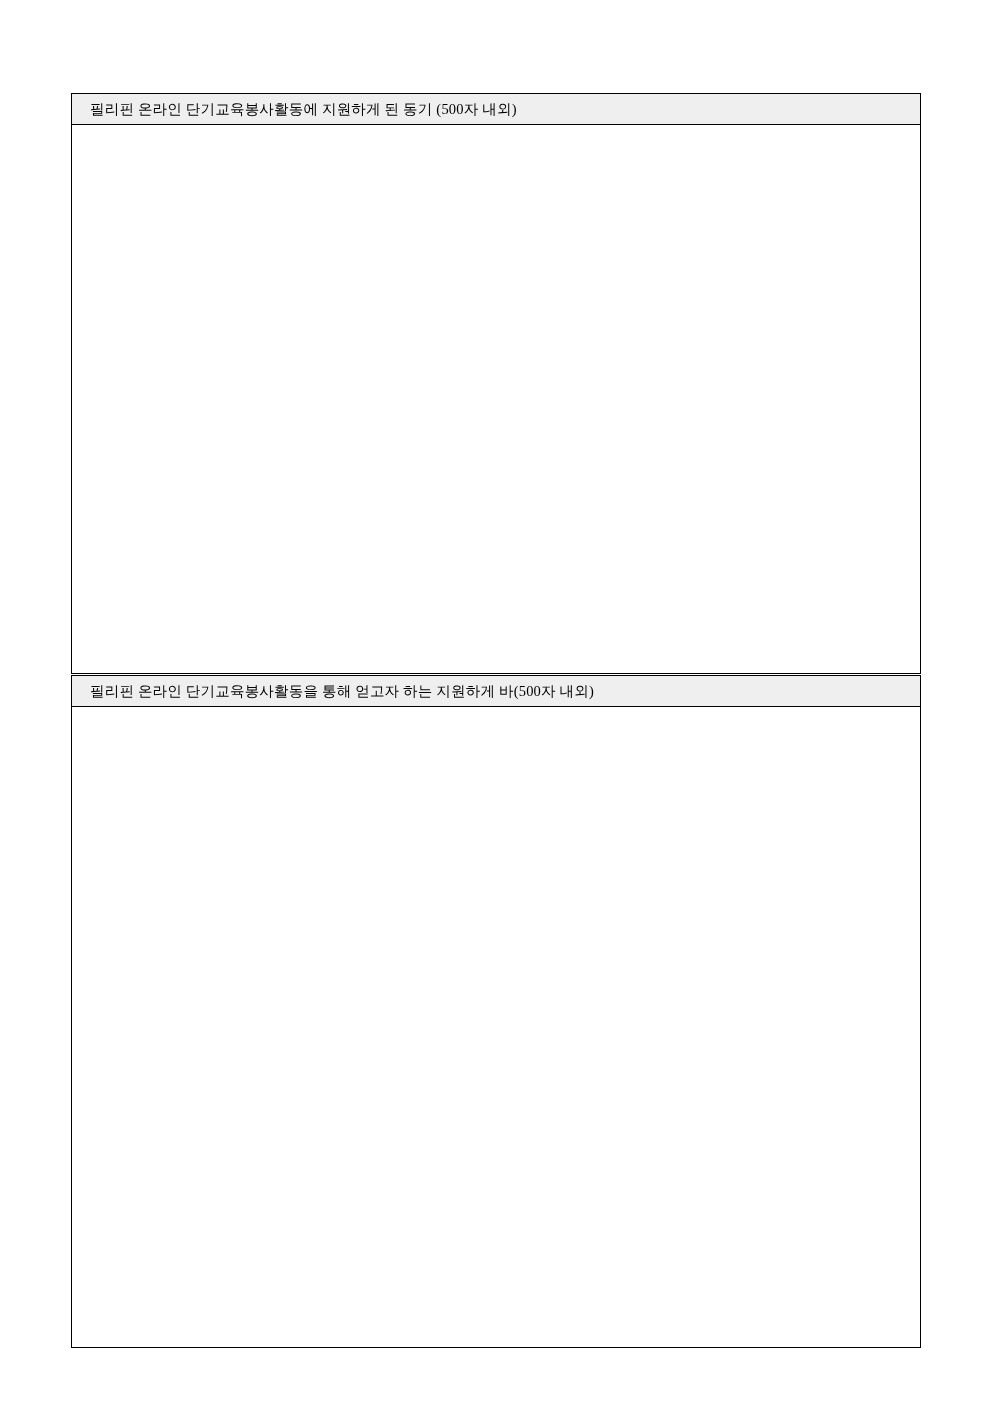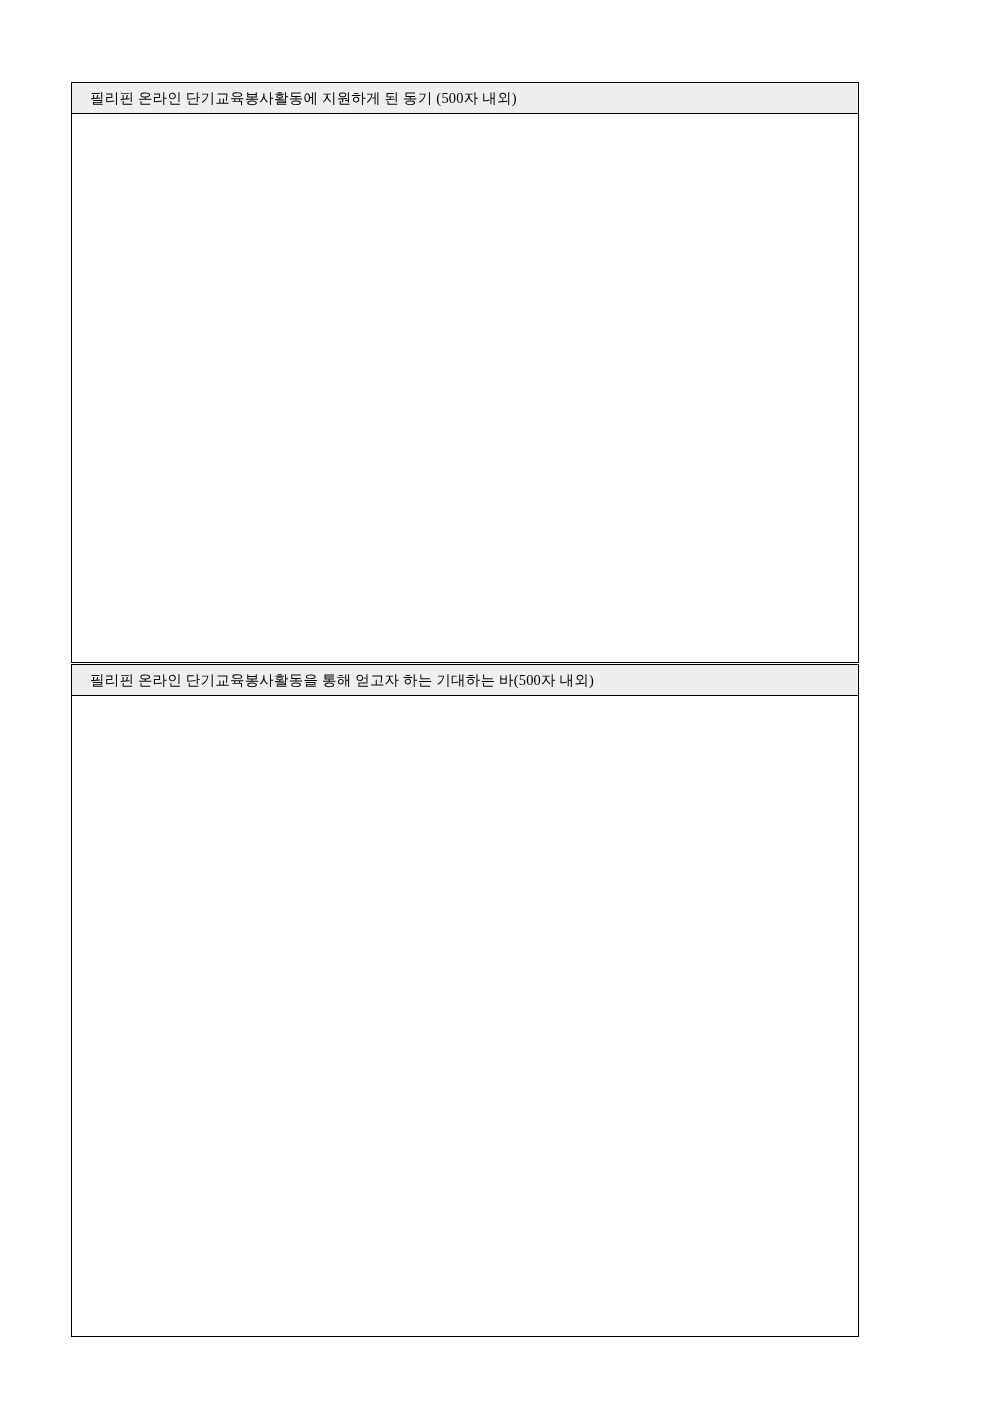--- a/index.html
+++ b/index.html
@@ -16,22 +16,22 @@
   .page {
     position: relative;
     width: 992px;
     height: 1403px;
     box-sizing: border-box;
     background: #ffffff;
   }
   .sheet {
     position: absolute;
     left: 71px;
-    top: 82px;
-    width: 788px;
+    top: 93px;
+    width: 850px;
   }
   .block {
     border: 1px solid #000000;
     border-collapse: collapse;
     background: #ffffff;
   }
   .block-header {
     border-bottom: 1px solid #000000;
     background: #efefef;
     height: 30px;
@@ -76,20 +76,20 @@
     <div class="block">
       <div class="block-header">필리핀 온라인 단기교육봉사활동에 지원하게 된 동기 (500자 내외)</div>
       <div class="block-body body-1">
         <textarea class="answer-area" placeholder="" style=""></textarea>
       </div>
     </div>
 
     <div class="gap"></div>
 
     <div class="block">
-      <div class="block-header">필리핀 온라인 단기교육봉사활동을 통해 얻고자 하는 기대하는 바(500자 내외)</div>
+      <div class="block-header">필리핀 온라인 단기교육봉사활동을 통해 얻고자 하는 지원하게 바(500자 내외)</div>
       <div class="block-body body-2">
         <textarea class="answer-area" placeholder="" style=""></textarea>
       </div>
     </div>
 
   </div>
 </div>
 
 </body></html>

